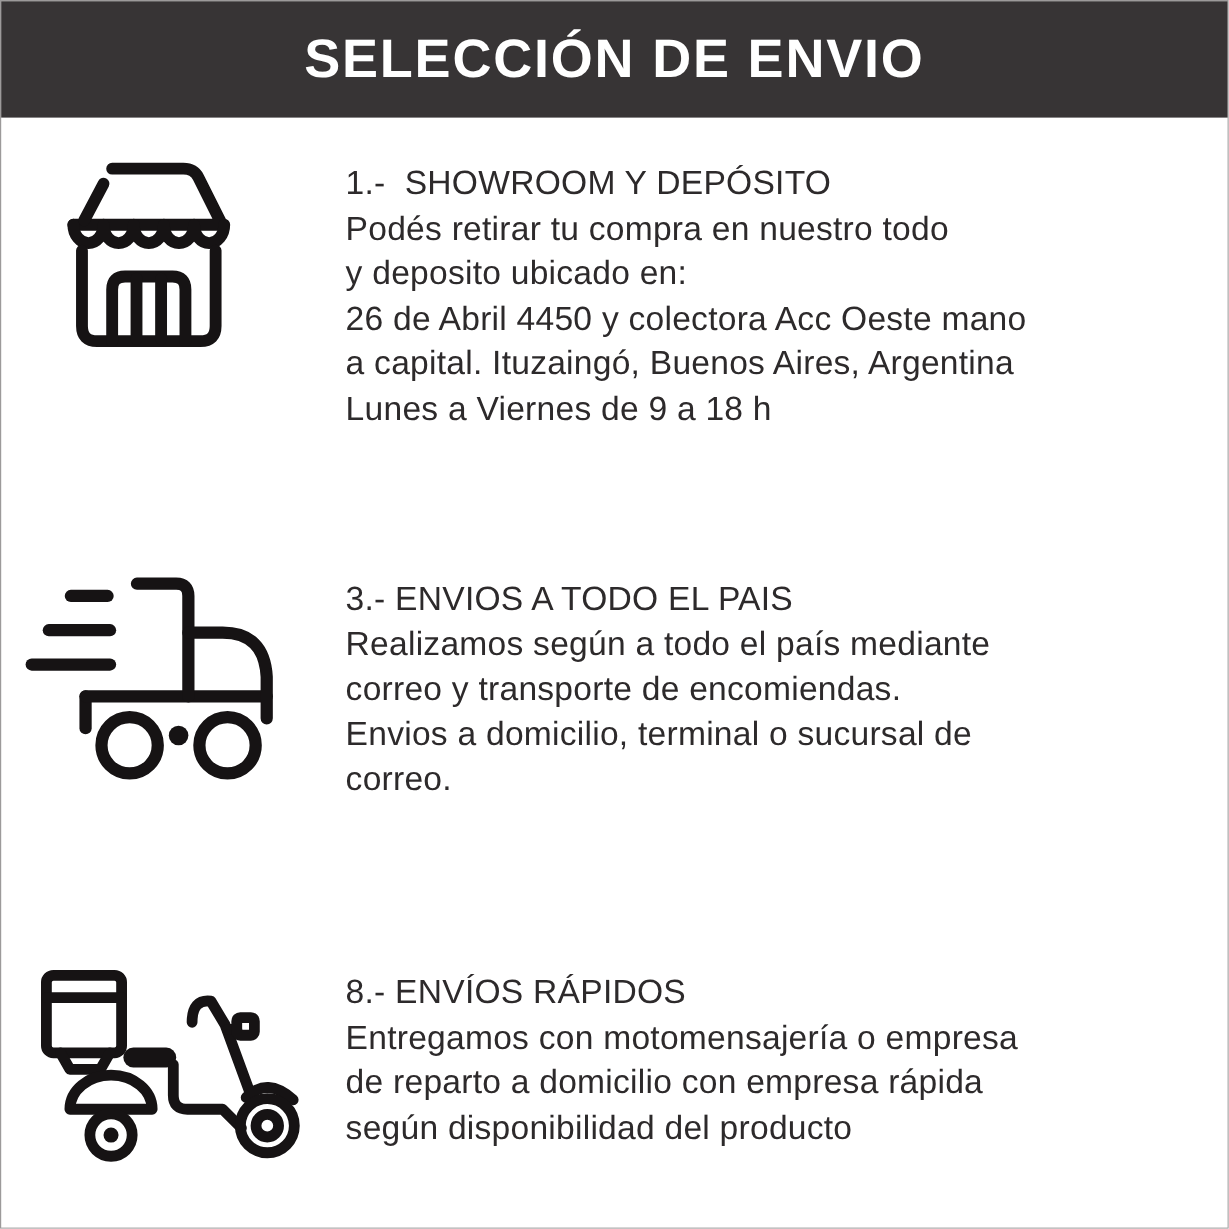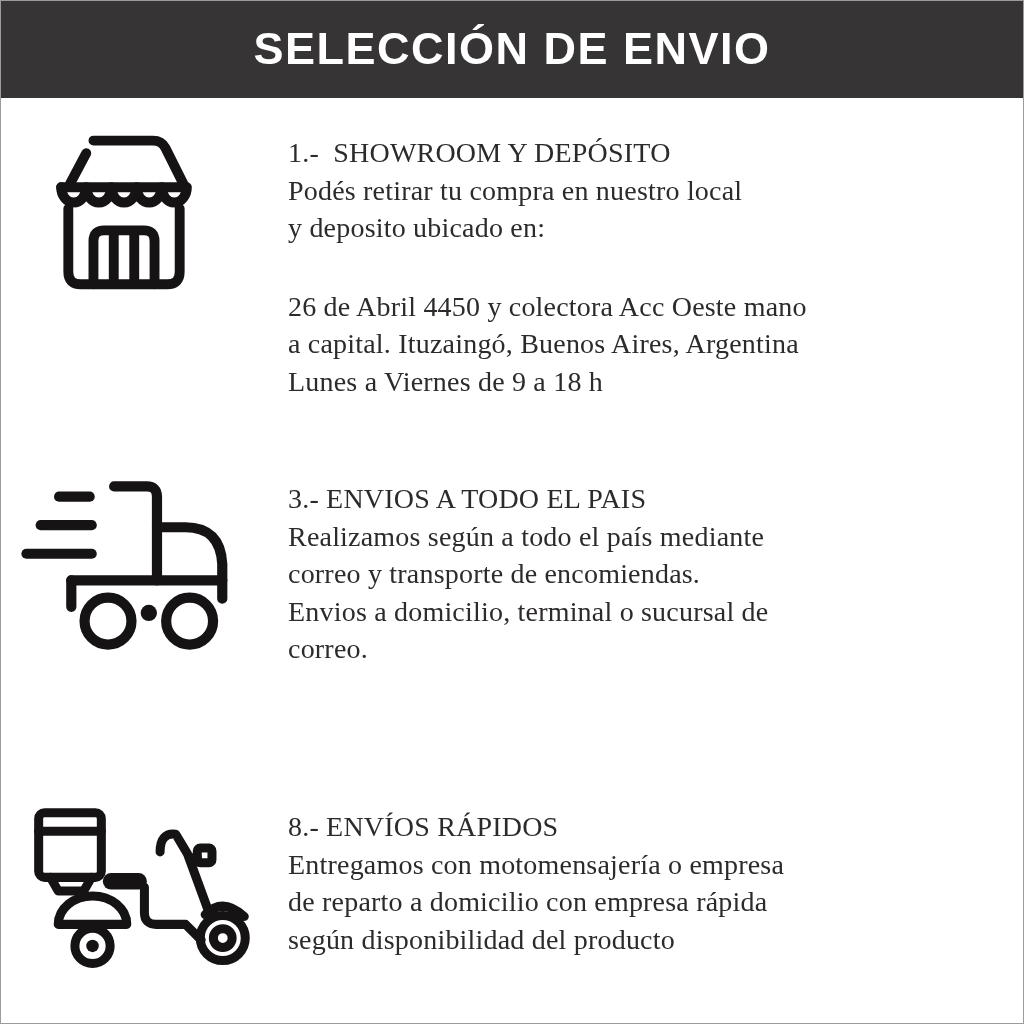--- a/index.html
+++ b/index.html
@@ -28,22 +28,22 @@
   }
   #sec-showroom { top:133px; }
   #sec-pais     { top:479px; }
   #sec-rapidos  { top:807px; }
   .icon-col { width:245px; flex:0 0 245px; position:relative; }
   .text-col {
     flex:1; padding-left:17px;
     color:var(--text,#2d2a2b);
     font-size:28px; line-height:37.5px; letter-spacing:0.2px;
   }
-  .sec-title, .sec-body { white-space:pre-wrap;font-family:Liberation Serif, serif; }
-  .sec-body.second { margin-top:41px; }
+  .sec-title, .sec-body { white-space:pre-wrap; }
+  .sec-body.second { }
   svg.icon { display:block; }
   svg.icon path, svg.icon rect, svg.icon circle {
     fill:none; stroke:var(--icon,#161314);
     stroke-linecap:round; stroke-linejoin:round;
   }
   svg.icon .fill { fill:var(--icon,#161314); stroke:none; }
   #store-icon   { width:180px; height:194px; margin-left:8px;  margin-top:-6px;  }
   #truck-icon   { width:245px; height:204px; margin-left:-16px; margin-top:-16px; }
   #scooter-icon { width:235px; height:196px; margin-left:-3px;  margin-top:-11px; }
 </style>
@@ -63,21 +63,21 @@
         <path stroke-width="5.5" d="M29 14 L20 31"></path>
         <path stroke-width="5.5" d="M15 33 a7 8.5 0 0 0 14 0 a7 8.5 0 0 0 14 0 a7 8.5 0 0 0 14 0 a7 8.5 0 0 0 14 0 a7 8.5 0 0 0 14 0"></path>
         <path stroke-width="5.5" d="M19 45 V80 Q19 87 26 87 H74 Q81 87 81 80 V45"></path>
         <path stroke-width="5.5" d="M33 87 V63 Q33 57 39 57 H61 Q67 57 67 63 V87"></path>
         <path stroke-width="5.5" d="M44.3 58 V86"></path>
         <path stroke-width="5.5" d="M55.7 58 V86"></path>
       </svg>
     </div>
     <div class="text-col">
       <div class="sec-title">1.-  SHOWROOM Y DEPÓSITO</div>
-      <div class="sec-body">Podés retirar tu compra en nuestro local
+      <div class="sec-body">Podés retirar tu compra en nuestro todo
 y deposito ubicado en:</div>
       <div class="sec-body second">26 de Abril 4450 y colectora Acc Oeste mano
 a capital. Ituzaingó, Buenos Aires, Argentina
 Lunes a Viernes de 9 a 18 h</div>
     </div>
   </section>
 
   <section class="section" id="sec-pais">
     <div class="icon-col">
       <svg class="icon" id="truck-icon" viewBox="0 0 120 100">

